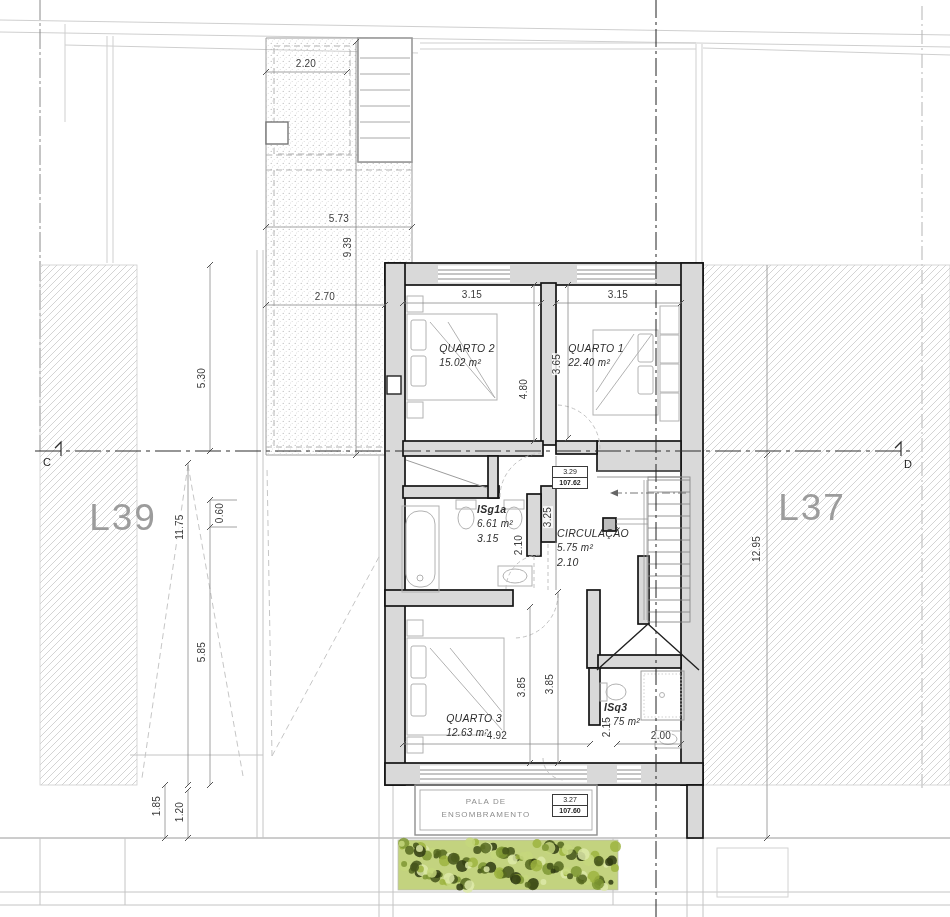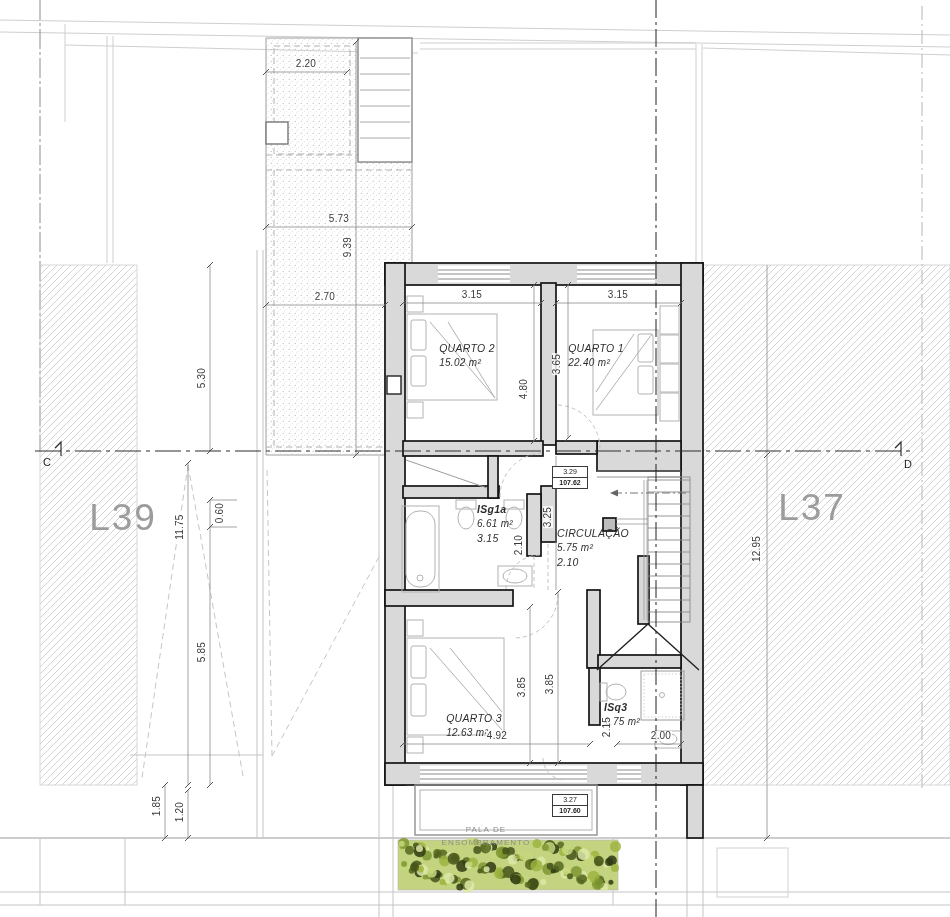--- a/index.html
+++ b/index.html
@@ -15,21 +15,21 @@
   .room .ar{font-size:10px;}
   .room .bold{font-weight:bold;}
   .room .wdim{font-size:10.5px;margin-top:2px;}
   .parcel{position:absolute;transform:translate(-50%,-50%);font-size:37px;color:#9c9c9c;
           letter-spacing:2px;}
   .sec{position:absolute;transform:translate(-50%,-50%);font-size:11px;color:#1e1e1e;}
   .lvlbox{position:absolute;width:34px;border:1px solid #3a3a3a;background:#fff;font-size:7px;
           text-align:center;color:#1c1c1c;line-height:1.45;}
   .lvlbox .e{border-top:1px solid #3a3a3a;font-weight:bold;}
   .pala{position:absolute;transform:translate(-50%,-50%);font-size:8px;color:#8d8d8d;
-        letter-spacing:1.1px;text-align:center;line-height:1.6;white-space:nowrap;margin-top:28px;}
+        letter-spacing:1.1px;text-align:center;line-height:1.6;white-space:nowrap;}
 </style>
 </head>
 <body>
 
 <div id="canvas">
 
 <svg id="plan-svg" width="950" height="917" viewBox="0 0 950 917">
   <defs>
     <pattern id="hatch" width="7" height="7" patternUnits="userSpaceOnUse">
       <path d="M-1,8 L8,-1" stroke="#c9c9c9" stroke-width="0.8"></path>

